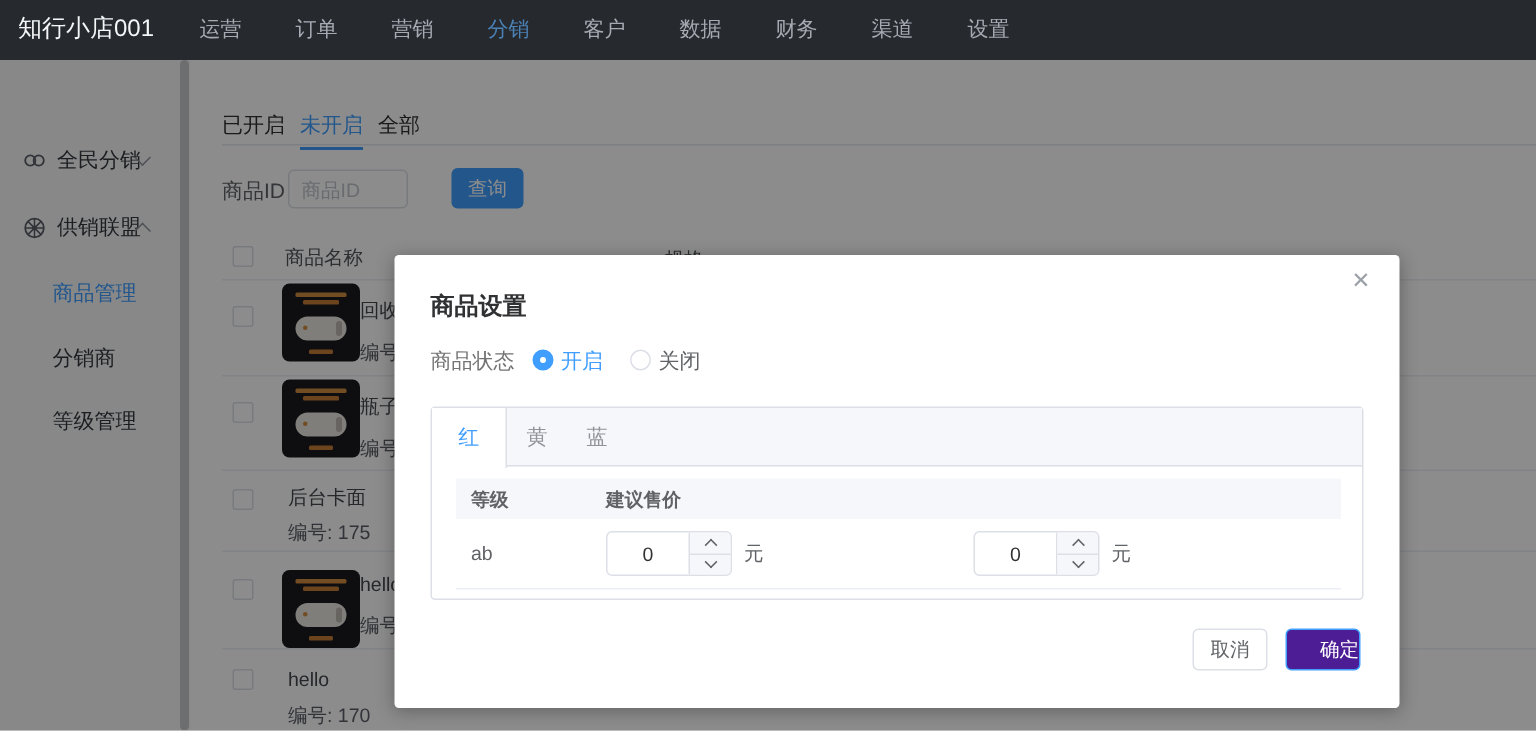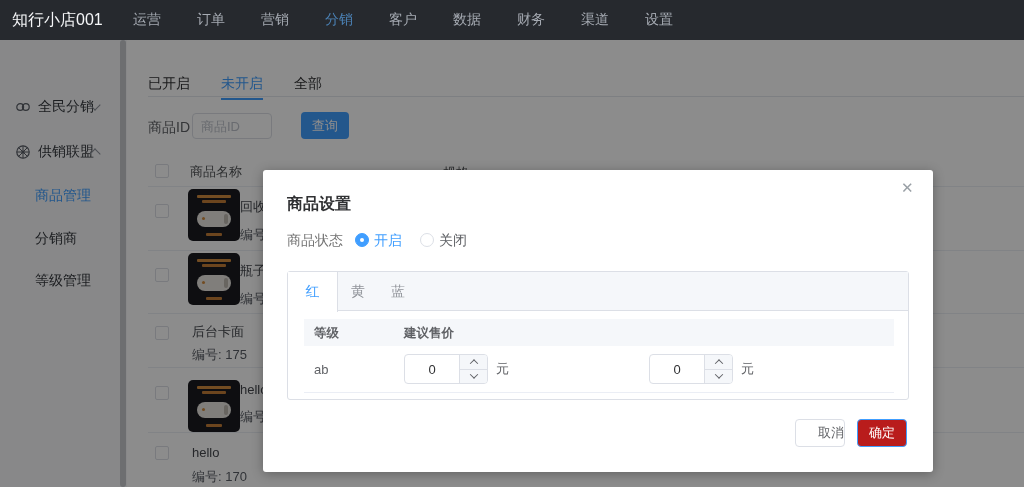--- a/index.html
+++ b/index.html
@@ -20,21 +20,21 @@
   .side-label { position:absolute; left:38px; font-size:14px; color:#34373c; }
   .chev { position:absolute; left:91px; width:8px; height:8px; border-left:1px solid #8d9299; border-bottom:1px solid #8d9299; }
   .chev.down { transform:rotate(-45deg); top:5px; }
   .chev.up { transform:rotate(135deg); top:9px; }
   .side-sub { position:absolute; left:35px; font-size:14px; color:#34373c; cursor:pointer; }
   .side-sub.active { color:#409eff; }
   .side-scrollbar { position:absolute; right:1px; top:0; bottom:0; width:6px; background:#c6c9cd; border-radius:3px; }
 
   
   .content { position:absolute; left:127px; top:40px; width:897px; height:447px; background:#ffffff; }
-  .tabs { position:absolute; left:21px; top:35px; display:flex; gap:31px; }
+  .tabs { position:absolute; left:21px; top:35px; display:flex; gap:10px; }
   .tab { font-size:14px; color:#303133; padding-bottom:5px; cursor:pointer; border-bottom:2px solid transparent; }
   .tab.active { color:#409eff; border-bottom-color:#409eff; }
   .tabs-line { position:absolute; left:21px; right:0; top:56px; height:1px; background:#e4e7ed; }
   .filter-label { position:absolute; left:21px; top:79px; font-size:14px; color:#606266; }
   .filter-input { position:absolute; left:65px; top:73px; width:80px; height:26px; border:1px solid #dcdfe6; border-radius:4px; font-size:13px; color:#303133; padding-left:8px; outline:none; background:#fff; }
   .filter-input::placeholder { color:#c0c4cc; }
   .search-btn { position:absolute; left:174px; top:72px; width:48px; height:27px; background:#409eff; border:none; border-radius:4px; color:#fff; font-size:13px; cursor:pointer; }
 
   .th-name { position:absolute; left:63px; top:123px; font-size:13px; color:#515457; }
   .th-spec { position:absolute; left:316px; top:124px; font-size:13px; color:#515457; }
@@ -84,22 +84,22 @@
   .num-val { flex:1; min-width:0; border:none; outline:none; text-align:center; font-size:13px; color:#303133; background:transparent; }
   .num-ctrl { width:28px; border-left:1px solid #dcdfe6; display:flex; flex-direction:column; }
   .num-btn { flex:1; background:#f5f7fa; display:flex; align-items:center; justify-content:center; cursor:pointer; }
   .num-btn.up { border-bottom:1px solid #dcdfe6; }
   .arr { width:6px; height:6px; border-left:1px solid #606266; border-top:1px solid #606266; }
   .arr.up { transform:rotate(45deg) translate(1px,1px); }
   .arr.down { transform:rotate(225deg) translate(1px,1px); }
   .unit { font-size:13px; color:#606266; }
 
   .btn { position:absolute; top:249px; width:50px; height:28px; border-radius:4px; font-size:13px; cursor:pointer; }
-  .btn.cancel { left:532px; background:#fff; border:1px solid #dcdfe6; color:#606266;text-align:right; }
-  .btn.confirm { left:594px; background:#b91c1c; border:1px solid #409eff; color:#fff; }
+  .btn.cancel { left:532px; background:#fff; border:1px solid #dcdfe6; color:#606266; }
+  .btn.confirm { left:594px; background:#4c1d95; border:1px solid #409eff; color:#fff;text-align:right; }
 </style>
 </head>
 <body>
 
 <div class="topbar">
   <div class="brand">知行小店001</div>
   <div class="topnav">
     <div class="topnav-item">运营</div>
     <div class="topnav-item">订单</div>
     <div class="topnav-item">营销</div>

